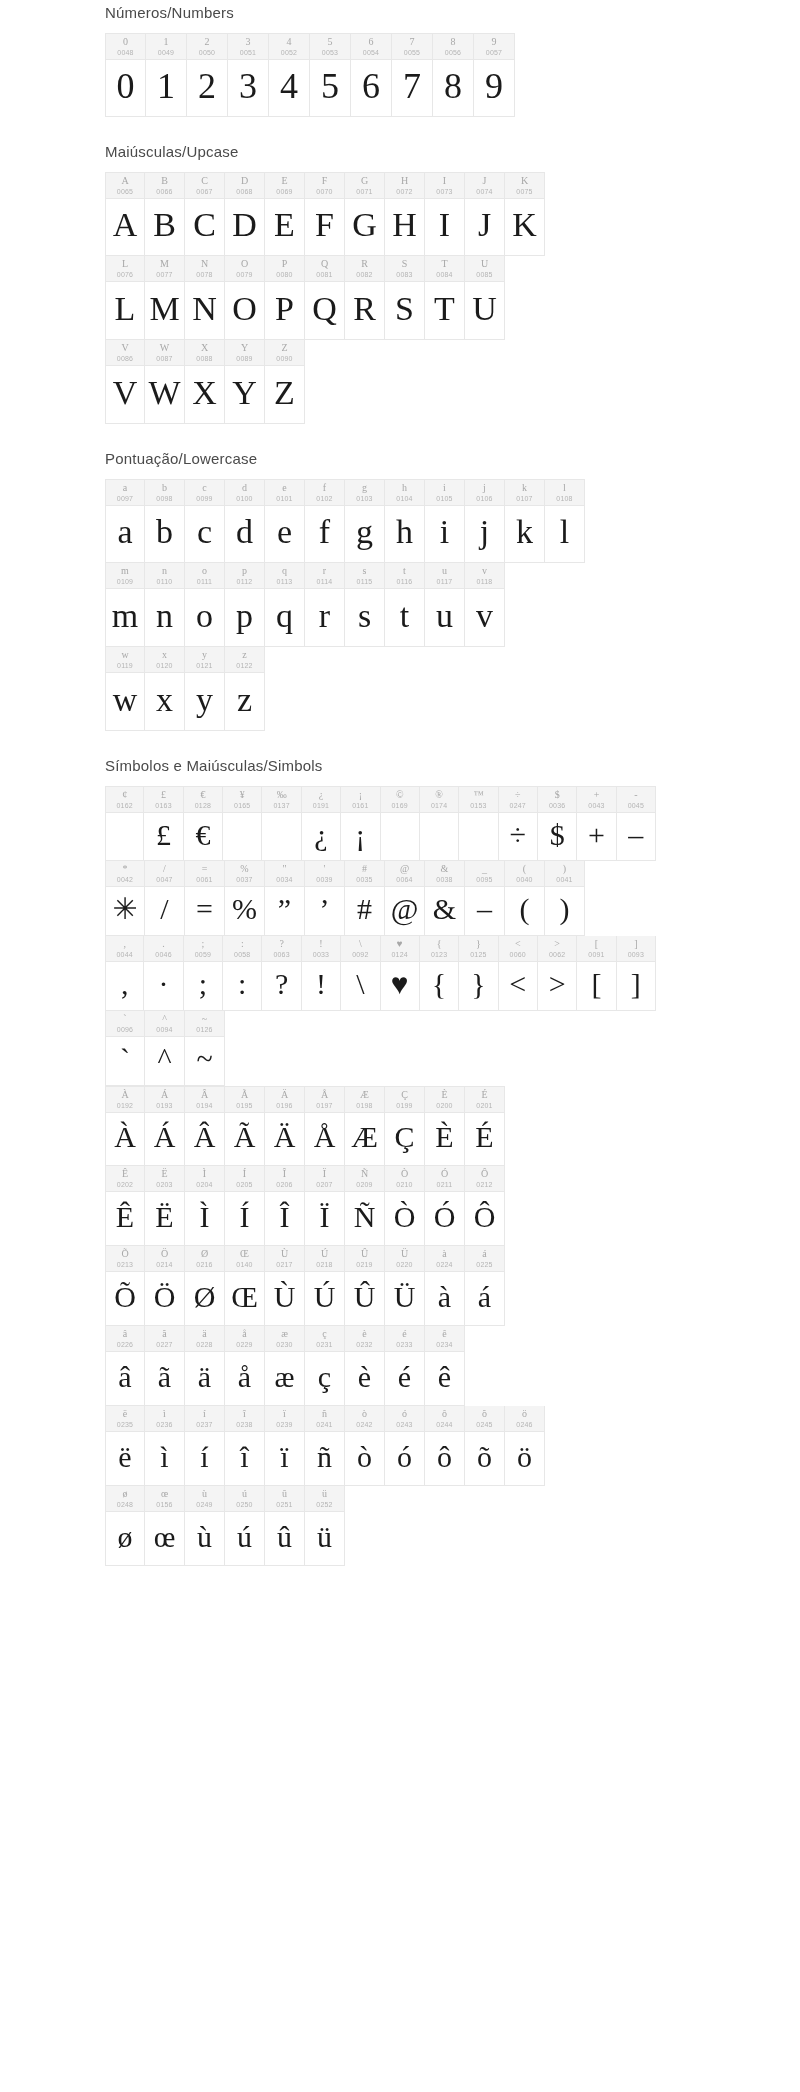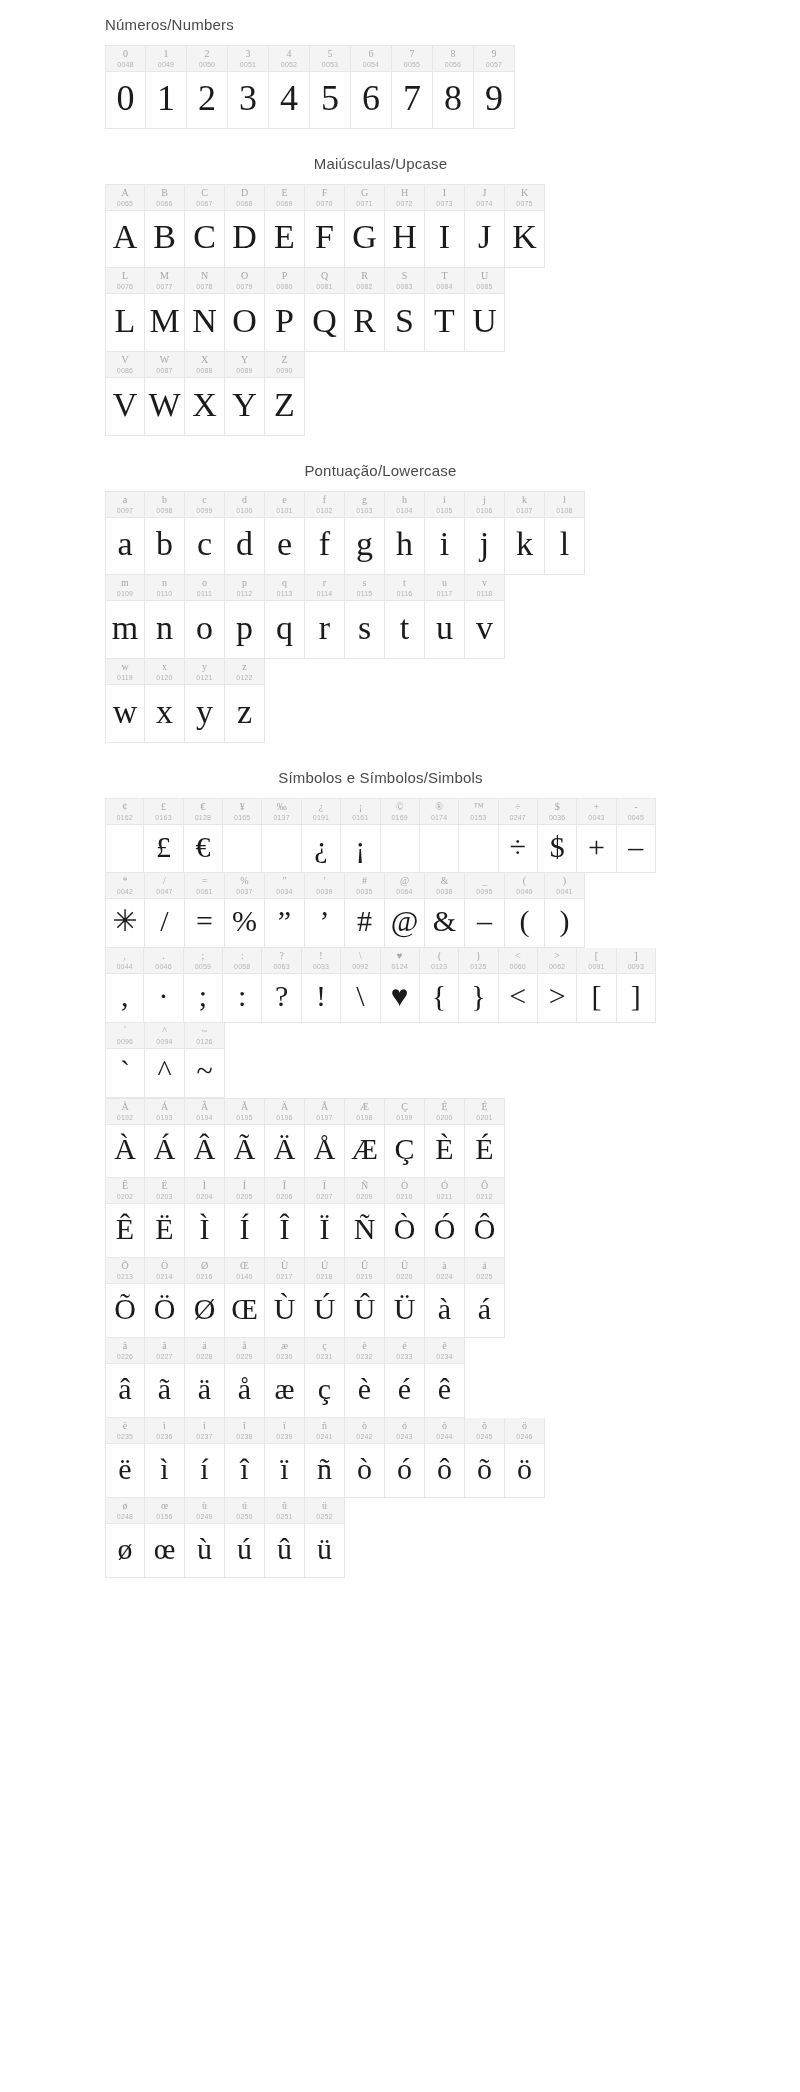--- a/index.html
+++ b/index.html
@@ -8,35 +8,34 @@
     background: #ffffff;
   }
   body {
     width: 800px;
     font-family: "Liberation Sans", sans-serif;
     color: #333333;
   }
   .page {
     width: 656px;
     box-sizing: border-box;
-    padding: 16px 0 30px 0;
+    padding: 4px 0 30px 0;
   }
   .section {
     margin: 0 0 0 0;
   }
   .section-title {
     font-size: 15px;
     color: #4a4a4a;
     font-weight: 400;
     padding: 0 0 12px 105px;
     letter-spacing: 0.2px;
   }
   .section + .section .section-title {
     padding-top: 26px;
-    text-align: center;
   }
   .grid-wrap {
     padding-left: 105px;
   }
   .row {
     display: flex;
     flex-wrap: nowrap;
   }
   .cell {
     box-sizing: border-box;
@@ -562,21 +561,21 @@
               <div class="cell-head">
                 <span class="cell-char">z</span>
                 <span class="cell-code">0122</span>
               </div>
               <div class="cell-glyph">z</div>
             </div>
           </div>
         </div>
       </div>
       <div class="section">
-        <div class="section-title">Símbolos e Símbolos/Simbols</div>
+        <div class="section-title">Símbolos e Maiúsculas/Simbols</div>
         <div class="grid-wrap g-sym">
           <div class="row">
             <div class="cell">
               <div class="cell-head">
                 <span class="cell-char">¢</span>
                 <span class="cell-code">0162</span>
               </div>
               <div class="cell-glyph"></div>
             </div>
             <div class="cell">

